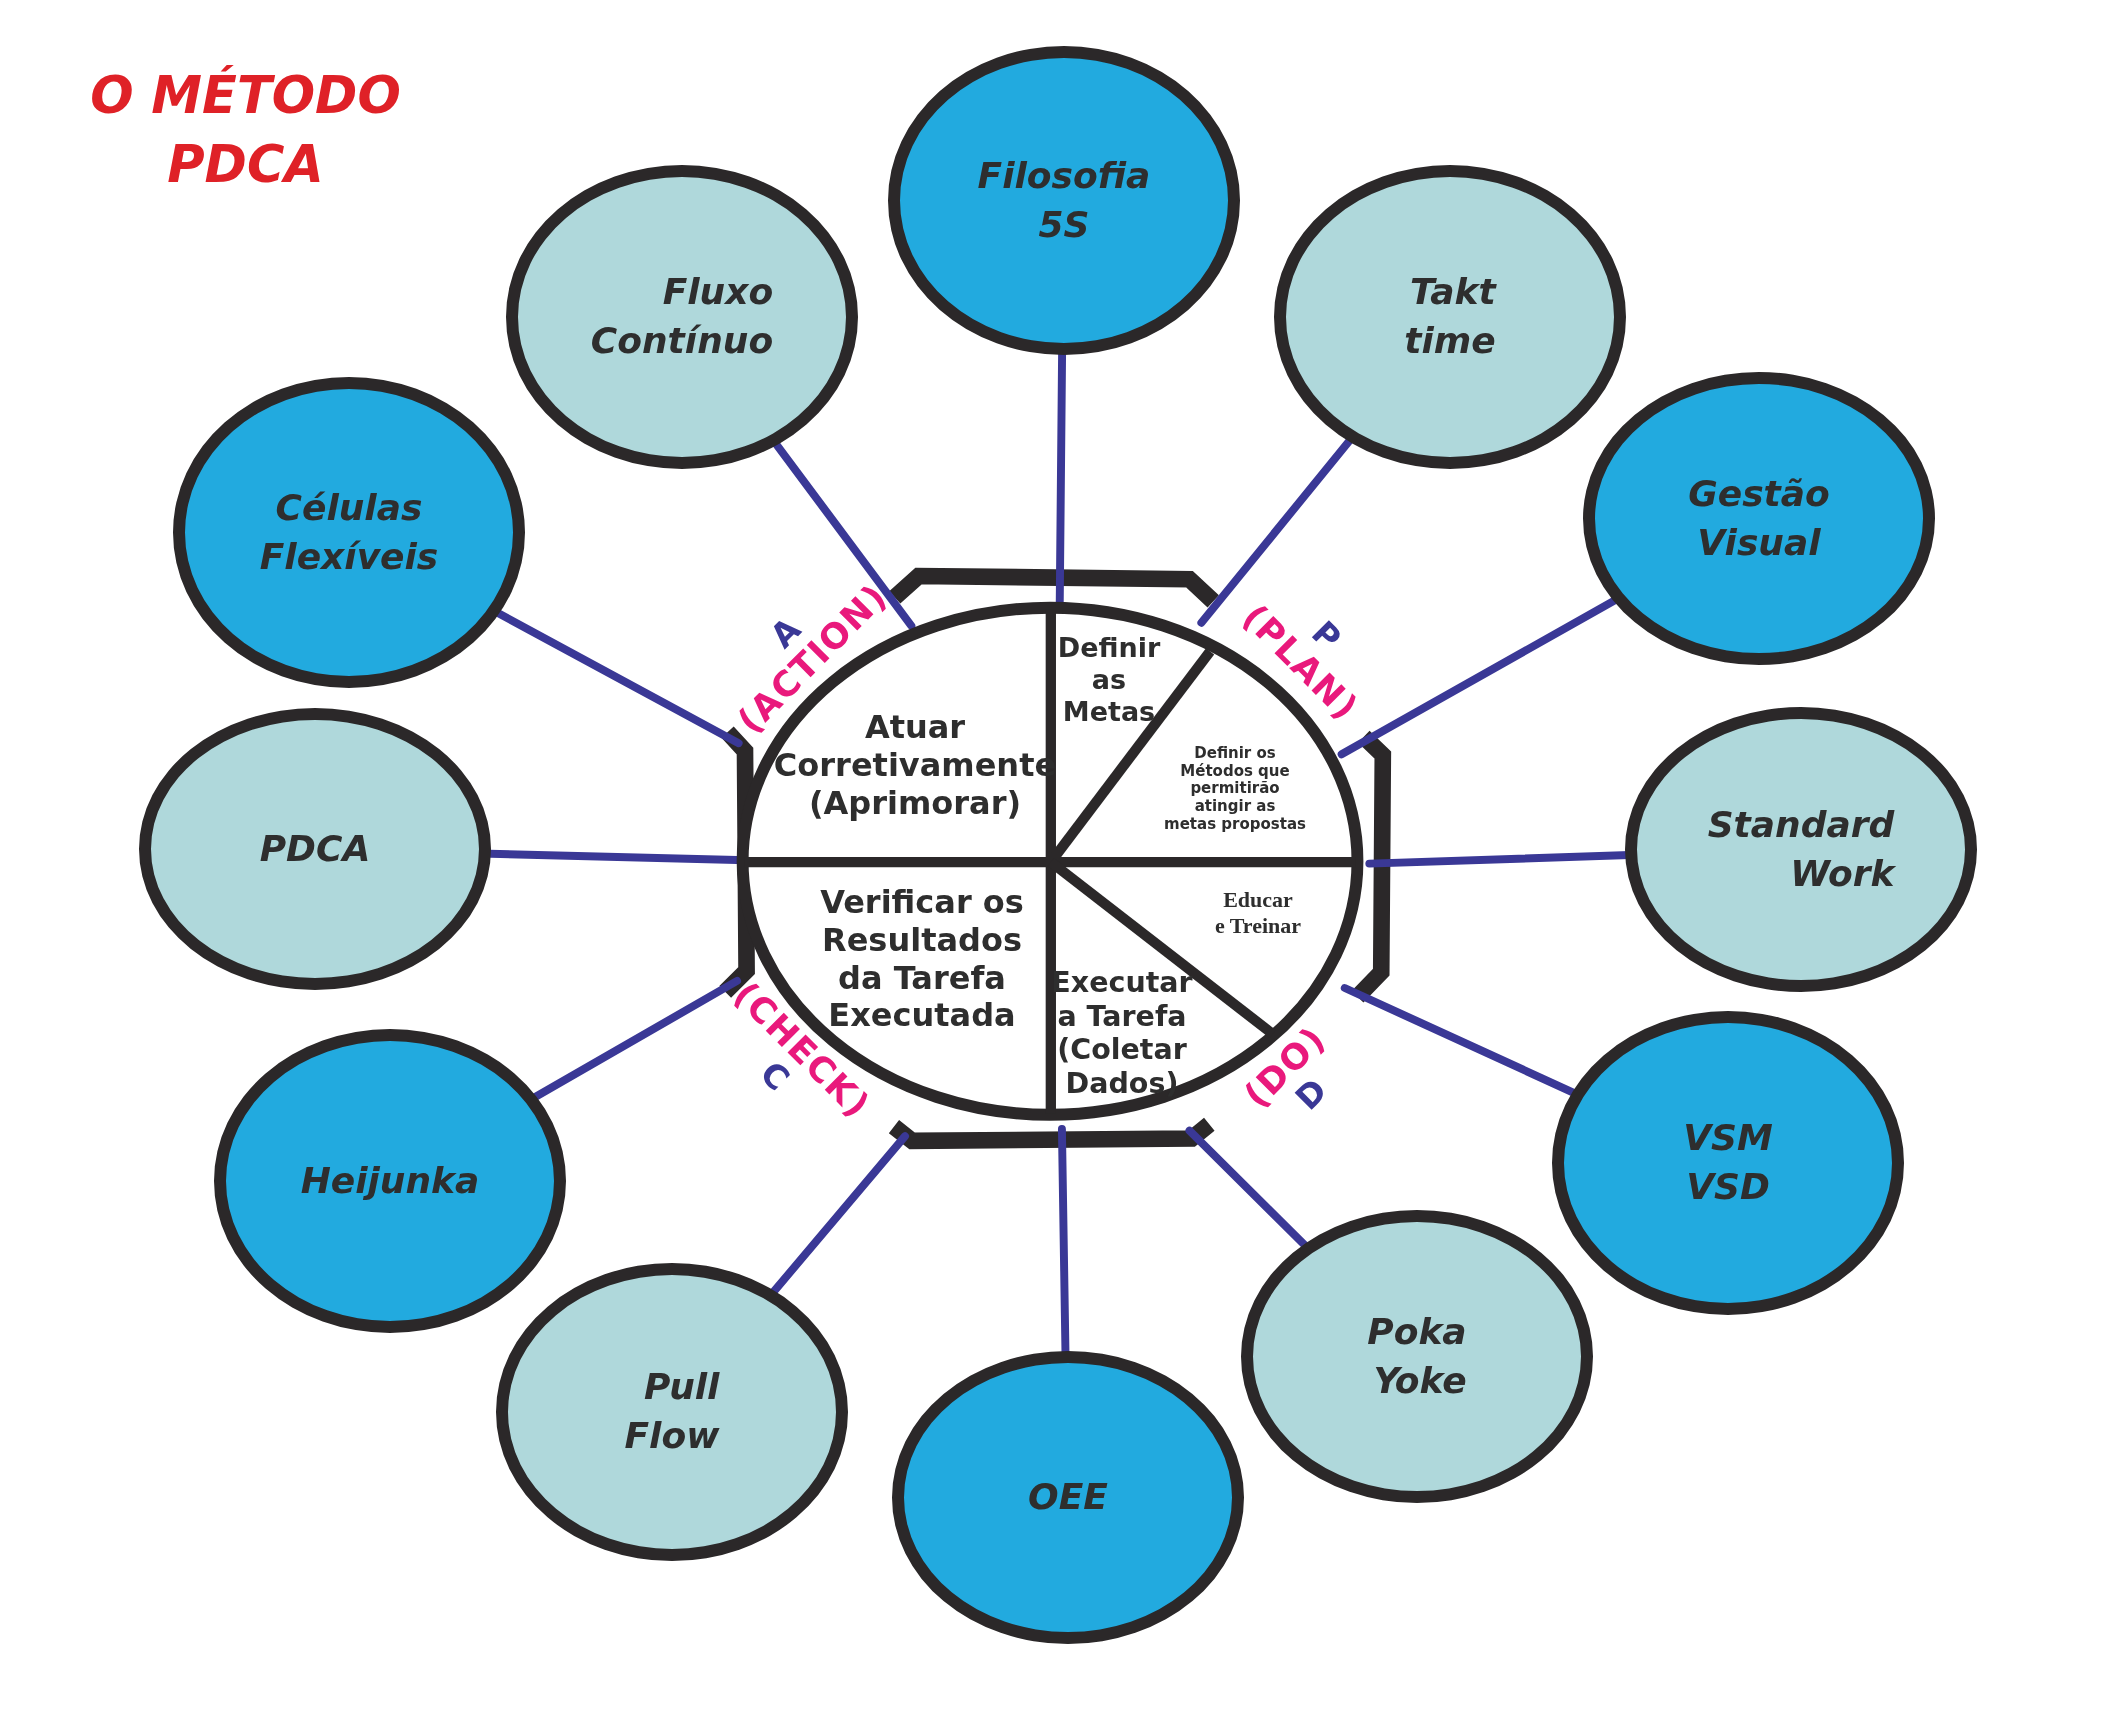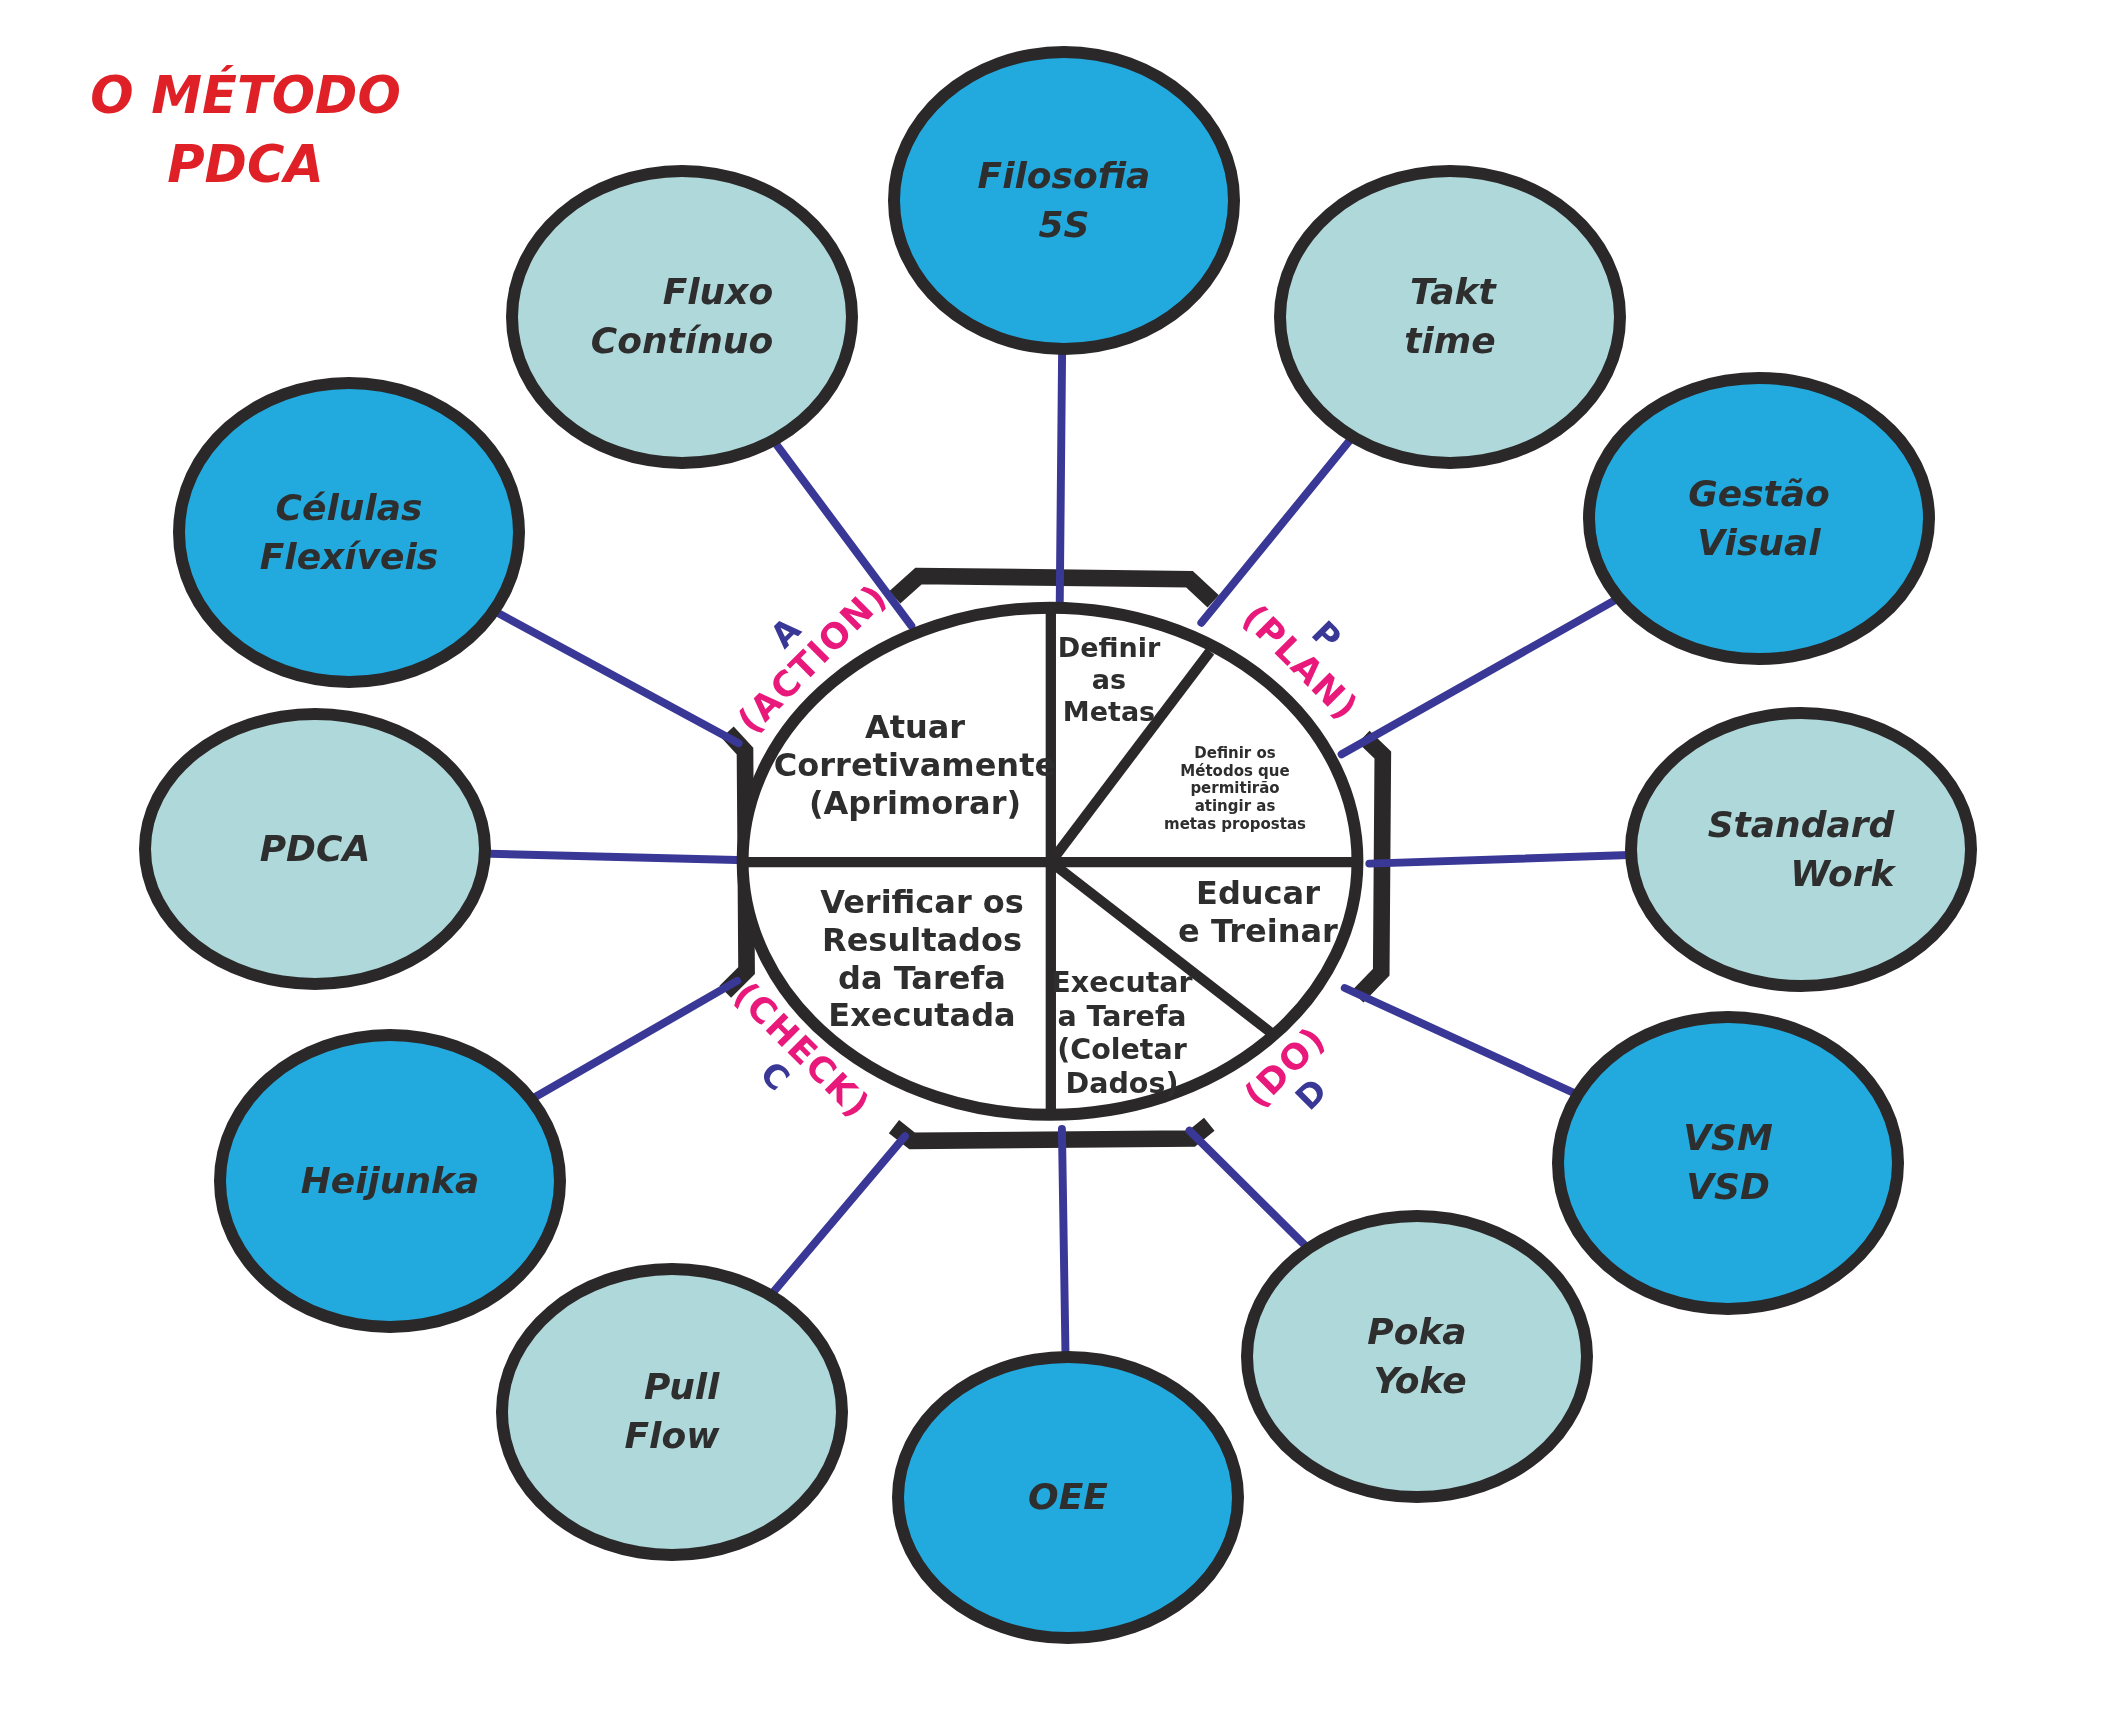--- a/index.html
+++ b/index.html
@@ -143,21 +143,21 @@
   </div>
 
   <div class="wedge-label" style="left:1109px; top:680px;  font-size:27px;">Definir
 as
 Metas</div>
   <div class="wedge-label" style="left:1235px; top:789px;  font-size:15px;">Definir os
 Métodos que
 permitirão
 atingir as
 metas propostas</div>
-  <div class="wedge-label" style="left:1258px; top:913px; font-size:32px;">Educar
+  <div class="wedge-label" style="left:1258px; top:913px; font-size:22px;font-family:Liberation Serif, serif;">Educar
 e Treinar</div>
   <div class="wedge-label" style="left:1122px; top:1033px; font-size:28.5px;">Executar
 a Tarefa
 (Coletar
 Dados)</div>
   <div class="wedge-label" style="left:922px; top:959px; font-size:32px;">Verificar os
 Resultados
 da Tarefa
 Executada</div>
   <div class="wedge-label" style="left:915px; top:766px;  font-size:32px;">Atuar

